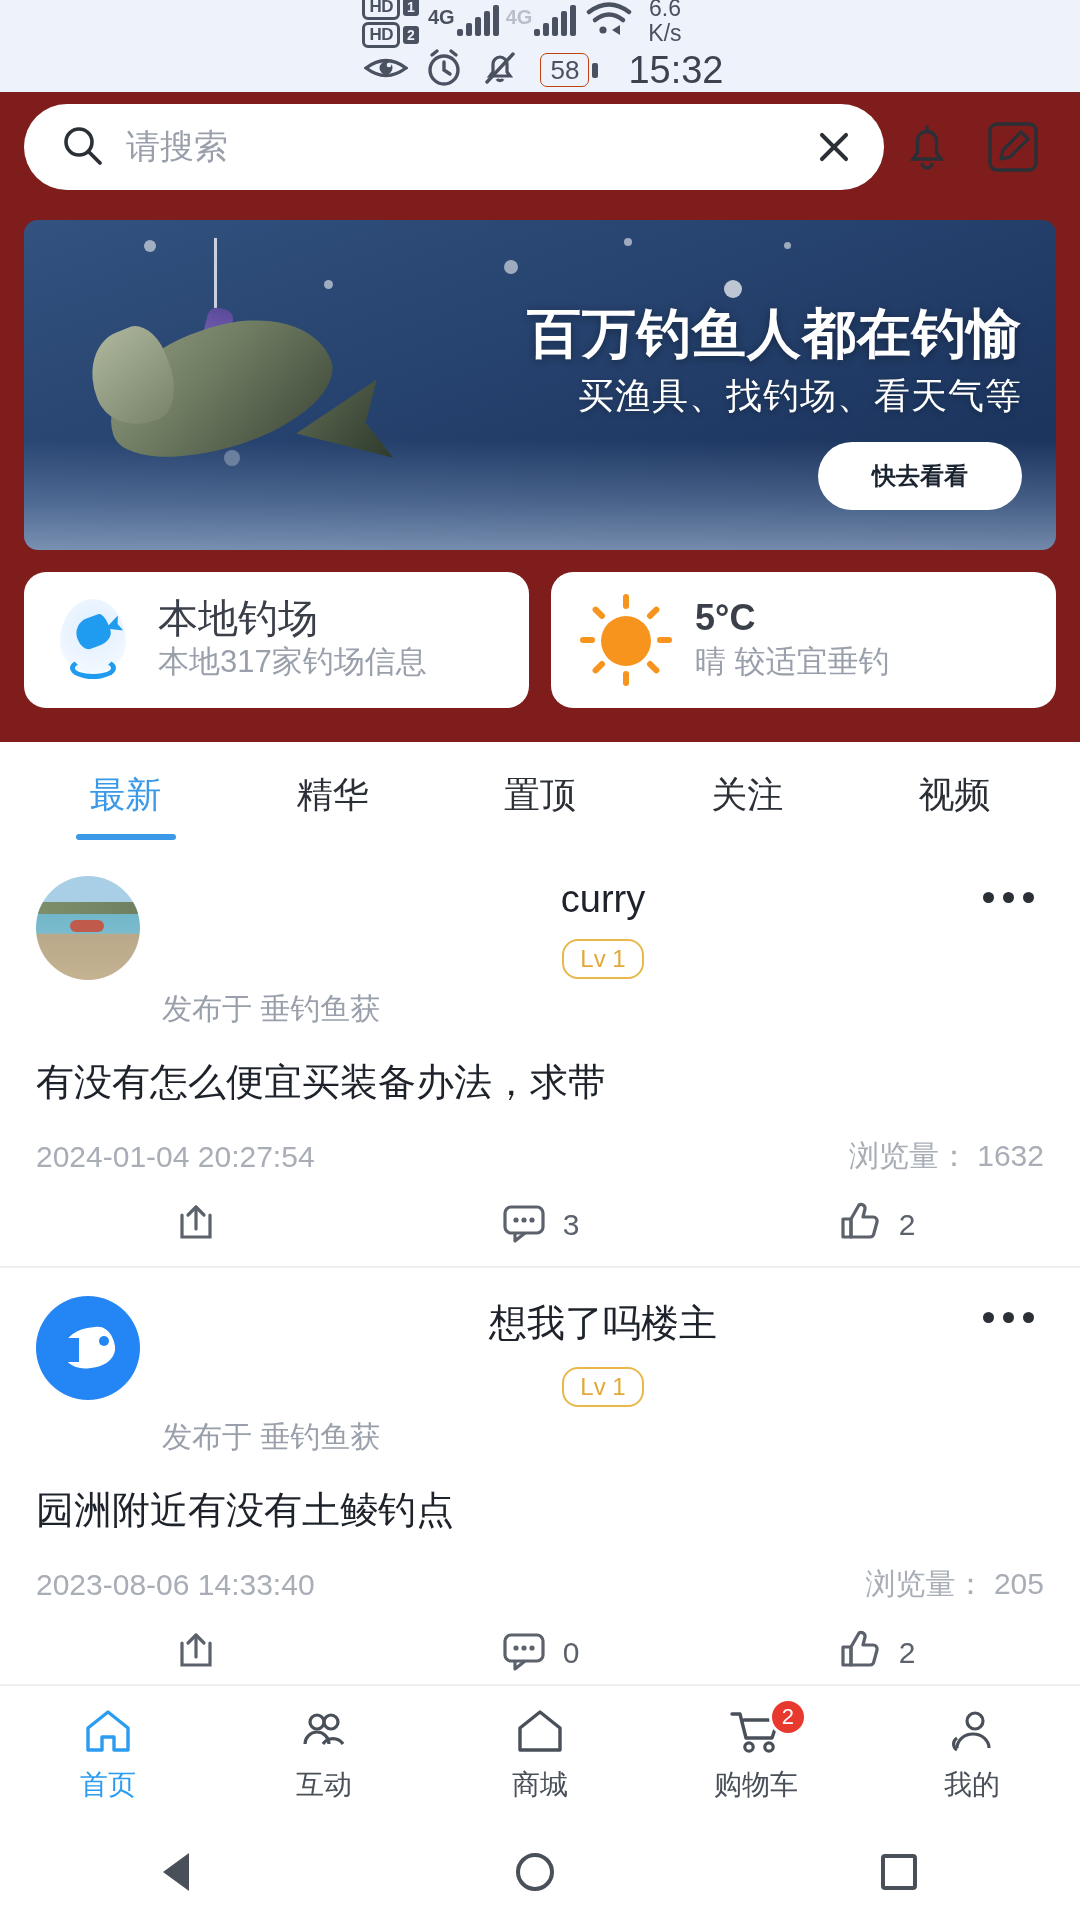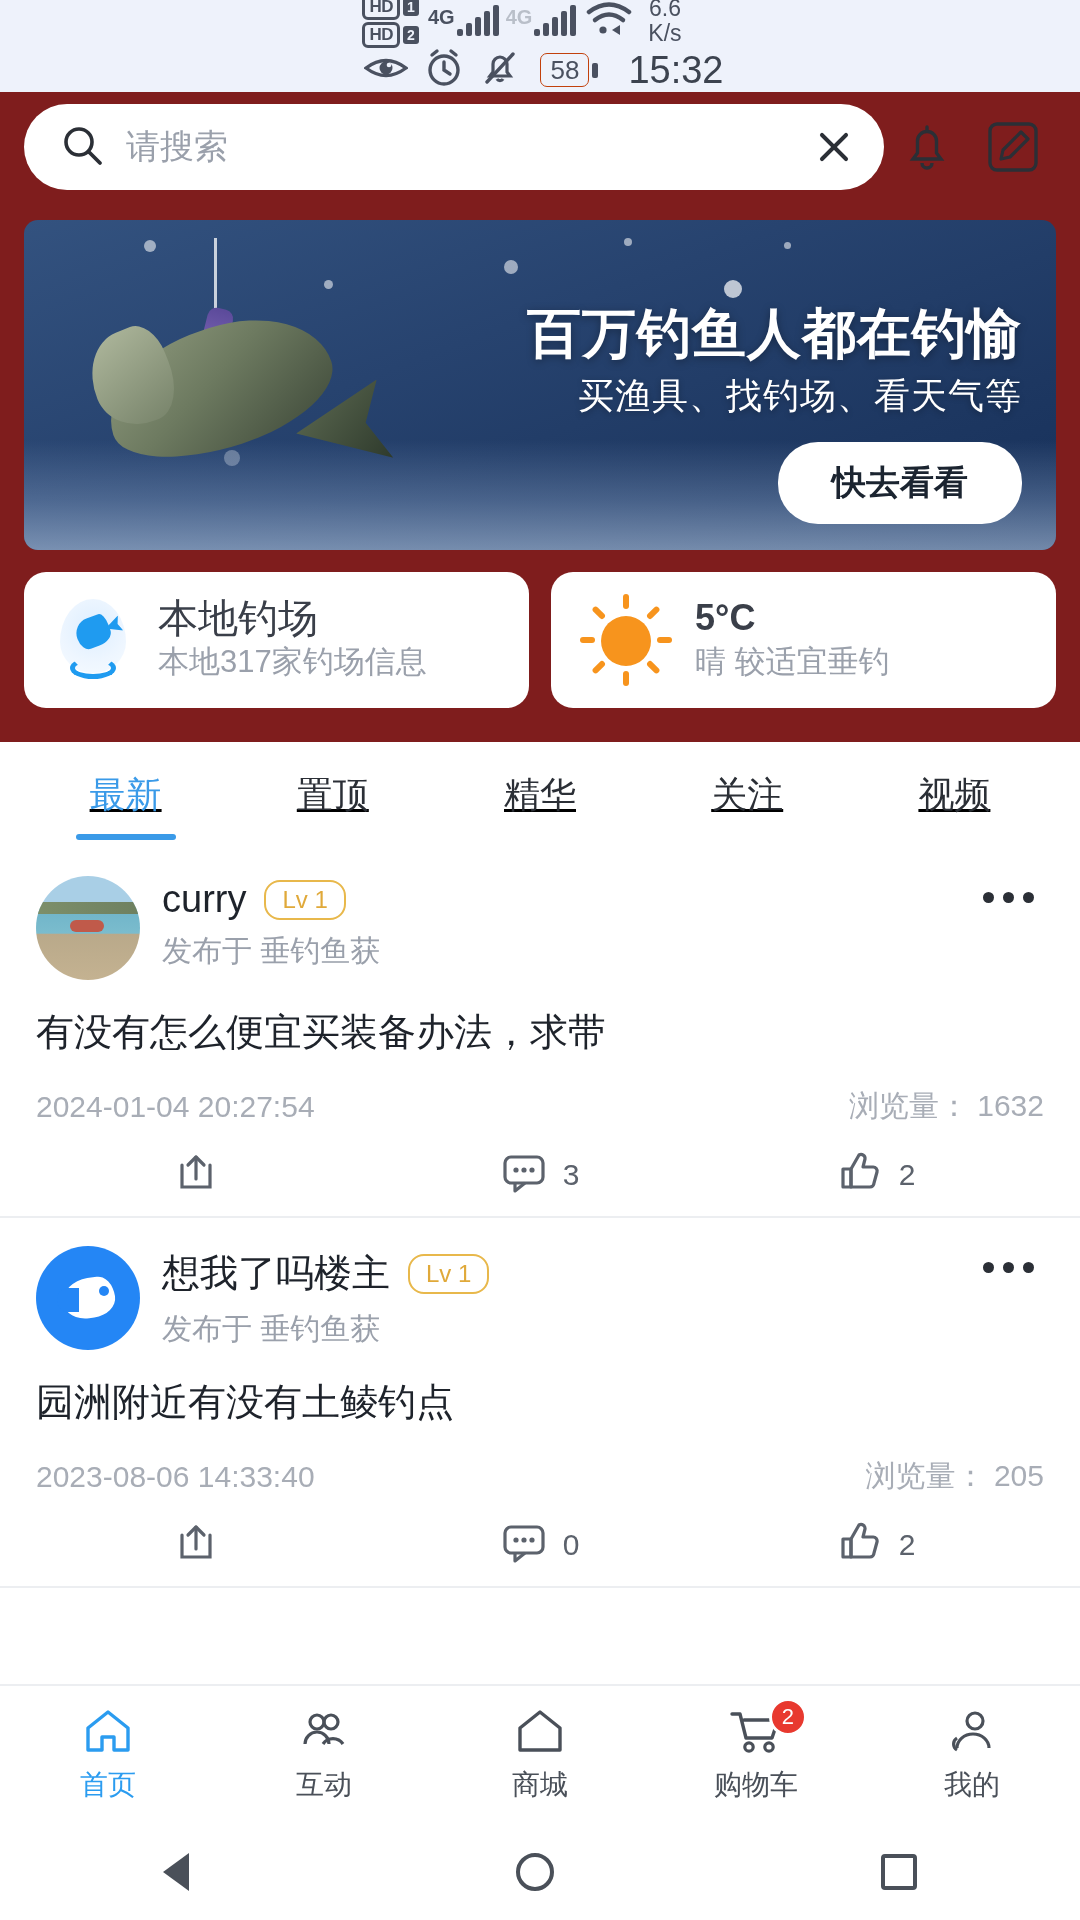--- a/index.html
+++ b/index.html
@@ -116,21 +116,21 @@
   .banner-title {
     position: absolute; right: 34px; top: 78px; font-size: 54px; font-weight: bold;
     color: #ffffff; letter-spacing: 1px; text-shadow: 0 2px 8px rgba(0,0,0,.35);
   }
   .banner-sub {
     position: absolute; right: 34px; top: 152px; font-size: 36px; color: #ffffff;
     letter-spacing: 1px; text-shadow: 0 2px 6px rgba(0,0,0,.3); text-align: right;
   }
   .banner-btn {
     position: absolute; right: 34px; top: 222px; background: #fff; color: #1b2430;
-    font-size: 34px; font-weight: bold; border-radius: 40px;
+    font-size: 24px; font-weight: bold; border-radius: 40px;
     padding: 18px 54px; border: none; cursor: pointer;
   }
 
   
   .cards { display: flex; gap: 22px; margin-top: 22px; }
   .card {
     flex: 1; background: #fff; border-radius: 22px; height: 136px;
     display: flex; align-items: center; padding: 0 26px; gap: 22px;
   }
   .card-text .t1 { font-size: 40px; color: #3a3f49; line-height: 44px; }
@@ -164,21 +164,21 @@
     background: #f7941d; border-radius: 50%;
   }
   .ray {
     position: absolute; left: 46px; top: 2px; width: 6px; height: 15px;
     background: #f7941d; border-radius: 3px; transform-origin: 3px 46px;
   }
 
   
   .content { background: #fff; }
   .tabs {
-    display: flex; align-items: flex-end; height: 106px; padding: 2px 22px; text-decoration: underline;
+    display: flex; align-items: flex-end; height: 106px; padding: 2px 22px;
   }
   .tab {
     flex: 1; text-align: center; font-size: 36px; color: #2b2f36; position: relative;
     height: 100%; display: flex; align-items: center; justify-content: center;
   }
   .tab.active { color: #3a9ae8; }
   .tab.active::after {
     content: ""; position: absolute; bottom: 6px; left: 50%; transform: translateX(-50%);
     width: 100px; height: 6px; background: #3a9ae8; border-radius: 3px;
   }
@@ -203,21 +203,21 @@
     content:""; position:absolute; left:6px; top:4px; width:52px; height:40px;
     background:#fff; border-radius: 52% 30% 45% 45% / 55% 55% 45% 45%;
     transform: rotate(-8deg);
   }
   .av-fish-w::after {
     content:""; position:absolute; left:0px; top:14px; width:22px; height:24px;
     background:#2486f5; border-radius: 50% 0 0 50%;
   }
   .av-eye { position:absolute; right:10px; top:12px; width:10px; height:10px; background:#2486f5; border-radius:50%; z-index:3;}
   .user-col { flex: 1; padding-top: 2px; }
-  .user-row { display: flex; align-items: center; gap: 18px; }
+  .user-row { display: flex; align-items: center; gap: 18px; flex-direction: column; }
   .uname { font-size: 38px; color: #1e232b; }
   .lv {
     border: 2px solid #e8b84b; color: #e0a93a; font-size: 24px;
     border-radius: 16px; padding: 3px 16px; line-height: 30px;
   }
   .posted { font-size: 30px; color: #9aa0ab; margin-top: 10px; }
   .more-dots {
     position: absolute; right: 0; top: 6px; display: flex; gap: 9px; padding: 10px;
   }
   .more-dots i { width: 11px; height: 11px; background: #2b2f36; border-radius: 50%; display: block; }
@@ -428,22 +428,22 @@
           <div class="t2">晴 较适宜垂钓</div>
         </div>
       </div>
     </div>
   </div>
 
   <div class="content">
 
     <div class="tabs">
       <div class="tab active">最新</div>
+      <div class="tab">精华</div>
       <div class="tab">置顶</div>
-      <div class="tab">精华</div>
       <div class="tab">关注</div>
       <div class="tab">视频</div>
     </div>
 
     <div class="post">
       <div class="post-head">
         <div class="avatar av-lake"></div>
         <div class="user-col">
           <div class="user-row">
             <span class="uname">curry</span>

